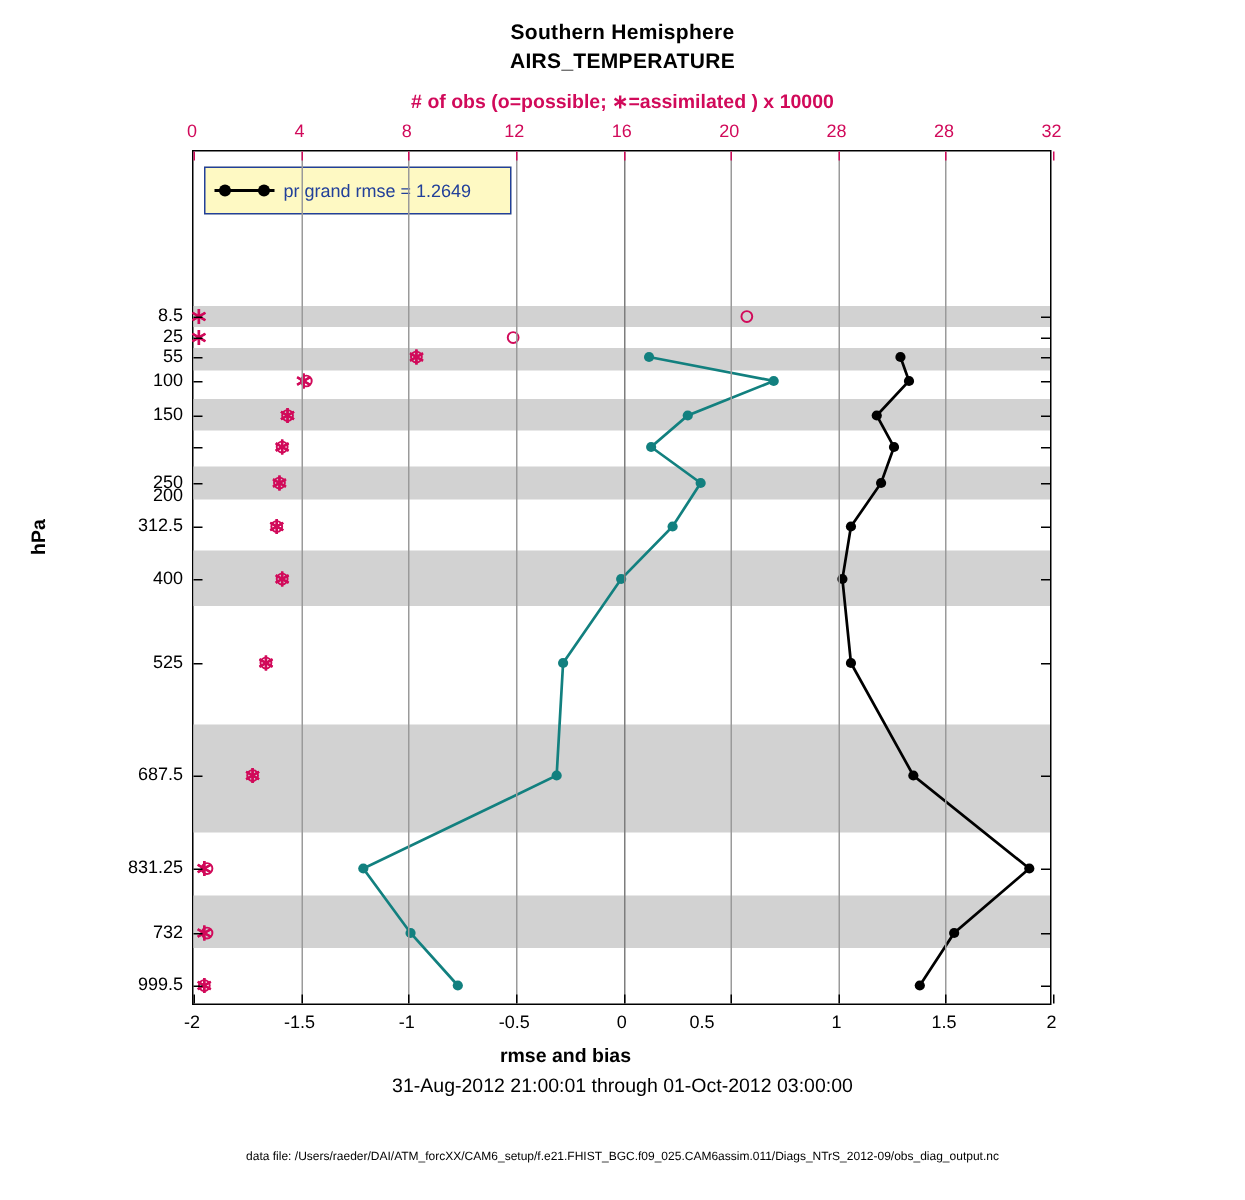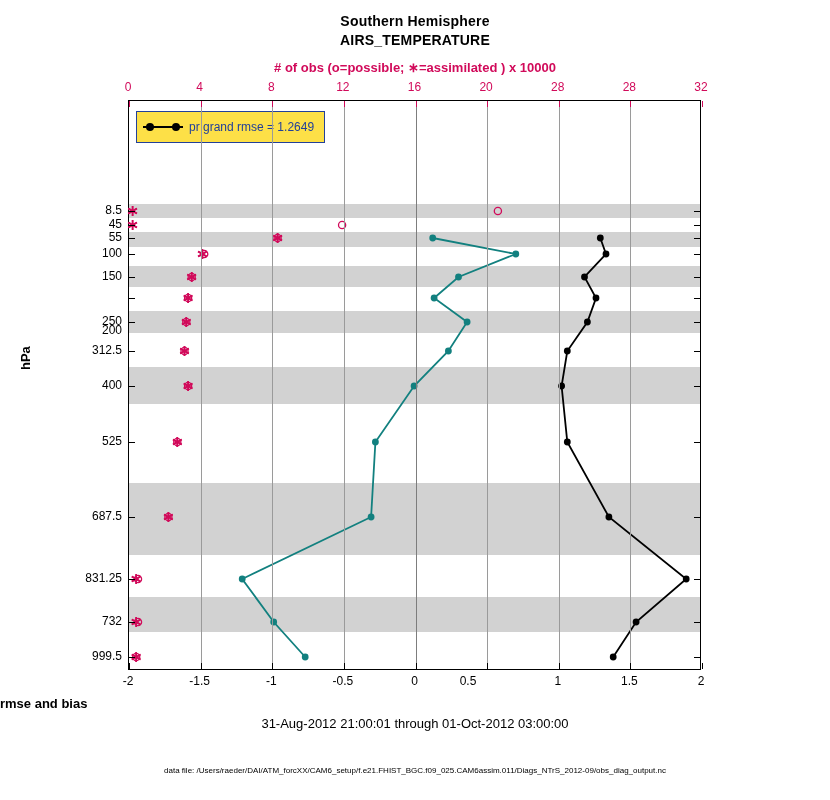--- a/index.html
+++ b/index.html
@@ -132,20 +132,21 @@
     font-weight: bold;
     transform: rotate(-90deg);
     transform-origin: left top;
   }
 
   .x-axis-title {
     position: absolute;
     left: 0;
     top: 696px;
     width: 754px;
+    text-align: center;
     font-size: 13px;
     font-weight: bold;
   }
   .time-range {
     position: absolute;
     left: 0;
     top: 716px;
     width: 830px;
     text-align: center;
     font-size: 13px;
@@ -158,22 +159,22 @@
     text-align: center;
     font-size: 8px;
   }
 
   
   .legend {
     position: absolute;
     left: 7px;
     top: 10px;
     border: 1px solid #22409a;
-    background: #fde047;
-    padding: 6px 10px 6px 6px;
+    background: #fef9c3;
+    padding: 6px 26px 6px 6px;
     font-size: 12px;
     color: #22409a;
   }
   .legend-row {
     display: flex;
     align-items: center;
     height: 18px;
   }
   .legend-swatch {
     width: 40px;
@@ -462,21 +463,21 @@
 <div class="xtick-label-top" style="left: 128px;">0</div>
 <div class="xtick-label-top" style="left: 199.625px;">4</div>
 <div class="xtick-label-top" style="left: 271.25px;">8</div>
 <div class="xtick-label-top" style="left: 342.875px;">12</div>
 <div class="xtick-label-top" style="left: 414.5px;">16</div>
 <div class="xtick-label-top" style="left: 486.125px;">20</div>
 <div class="xtick-label-top" style="left: 557.75px;">28</div>
 <div class="xtick-label-top" style="left: 629.375px;">28</div>
 <div class="xtick-label-top" style="left: 701px;">32</div>
 <div class="ytick-label" style="top: 210px;">8.5</div>
-<div class="ytick-label" style="top: 224px;">45</div>
+<div class="ytick-label" style="top: 224px;">25</div>
 <div class="ytick-label" style="top: 237px;">55</div>
 <div class="ytick-label" style="top: 253px;">100</div>
 <div class="ytick-label" style="top: 276px;">150</div>
 <div class="ytick-label" style="top: 297px; margin-top: 33px;">200</div>
 <div class="ytick-label" style="top: 321px;">250</div>
 <div class="ytick-label" style="top: 350px;">312.5</div>
 <div class="ytick-label" style="top: 385px;">400</div>
 <div class="ytick-label" style="top: 441px;">525</div>
 <div class="ytick-label" style="top: 516px;">687.5</div>
 <div class="ytick-label" style="top: 578px;">831.25</div>

